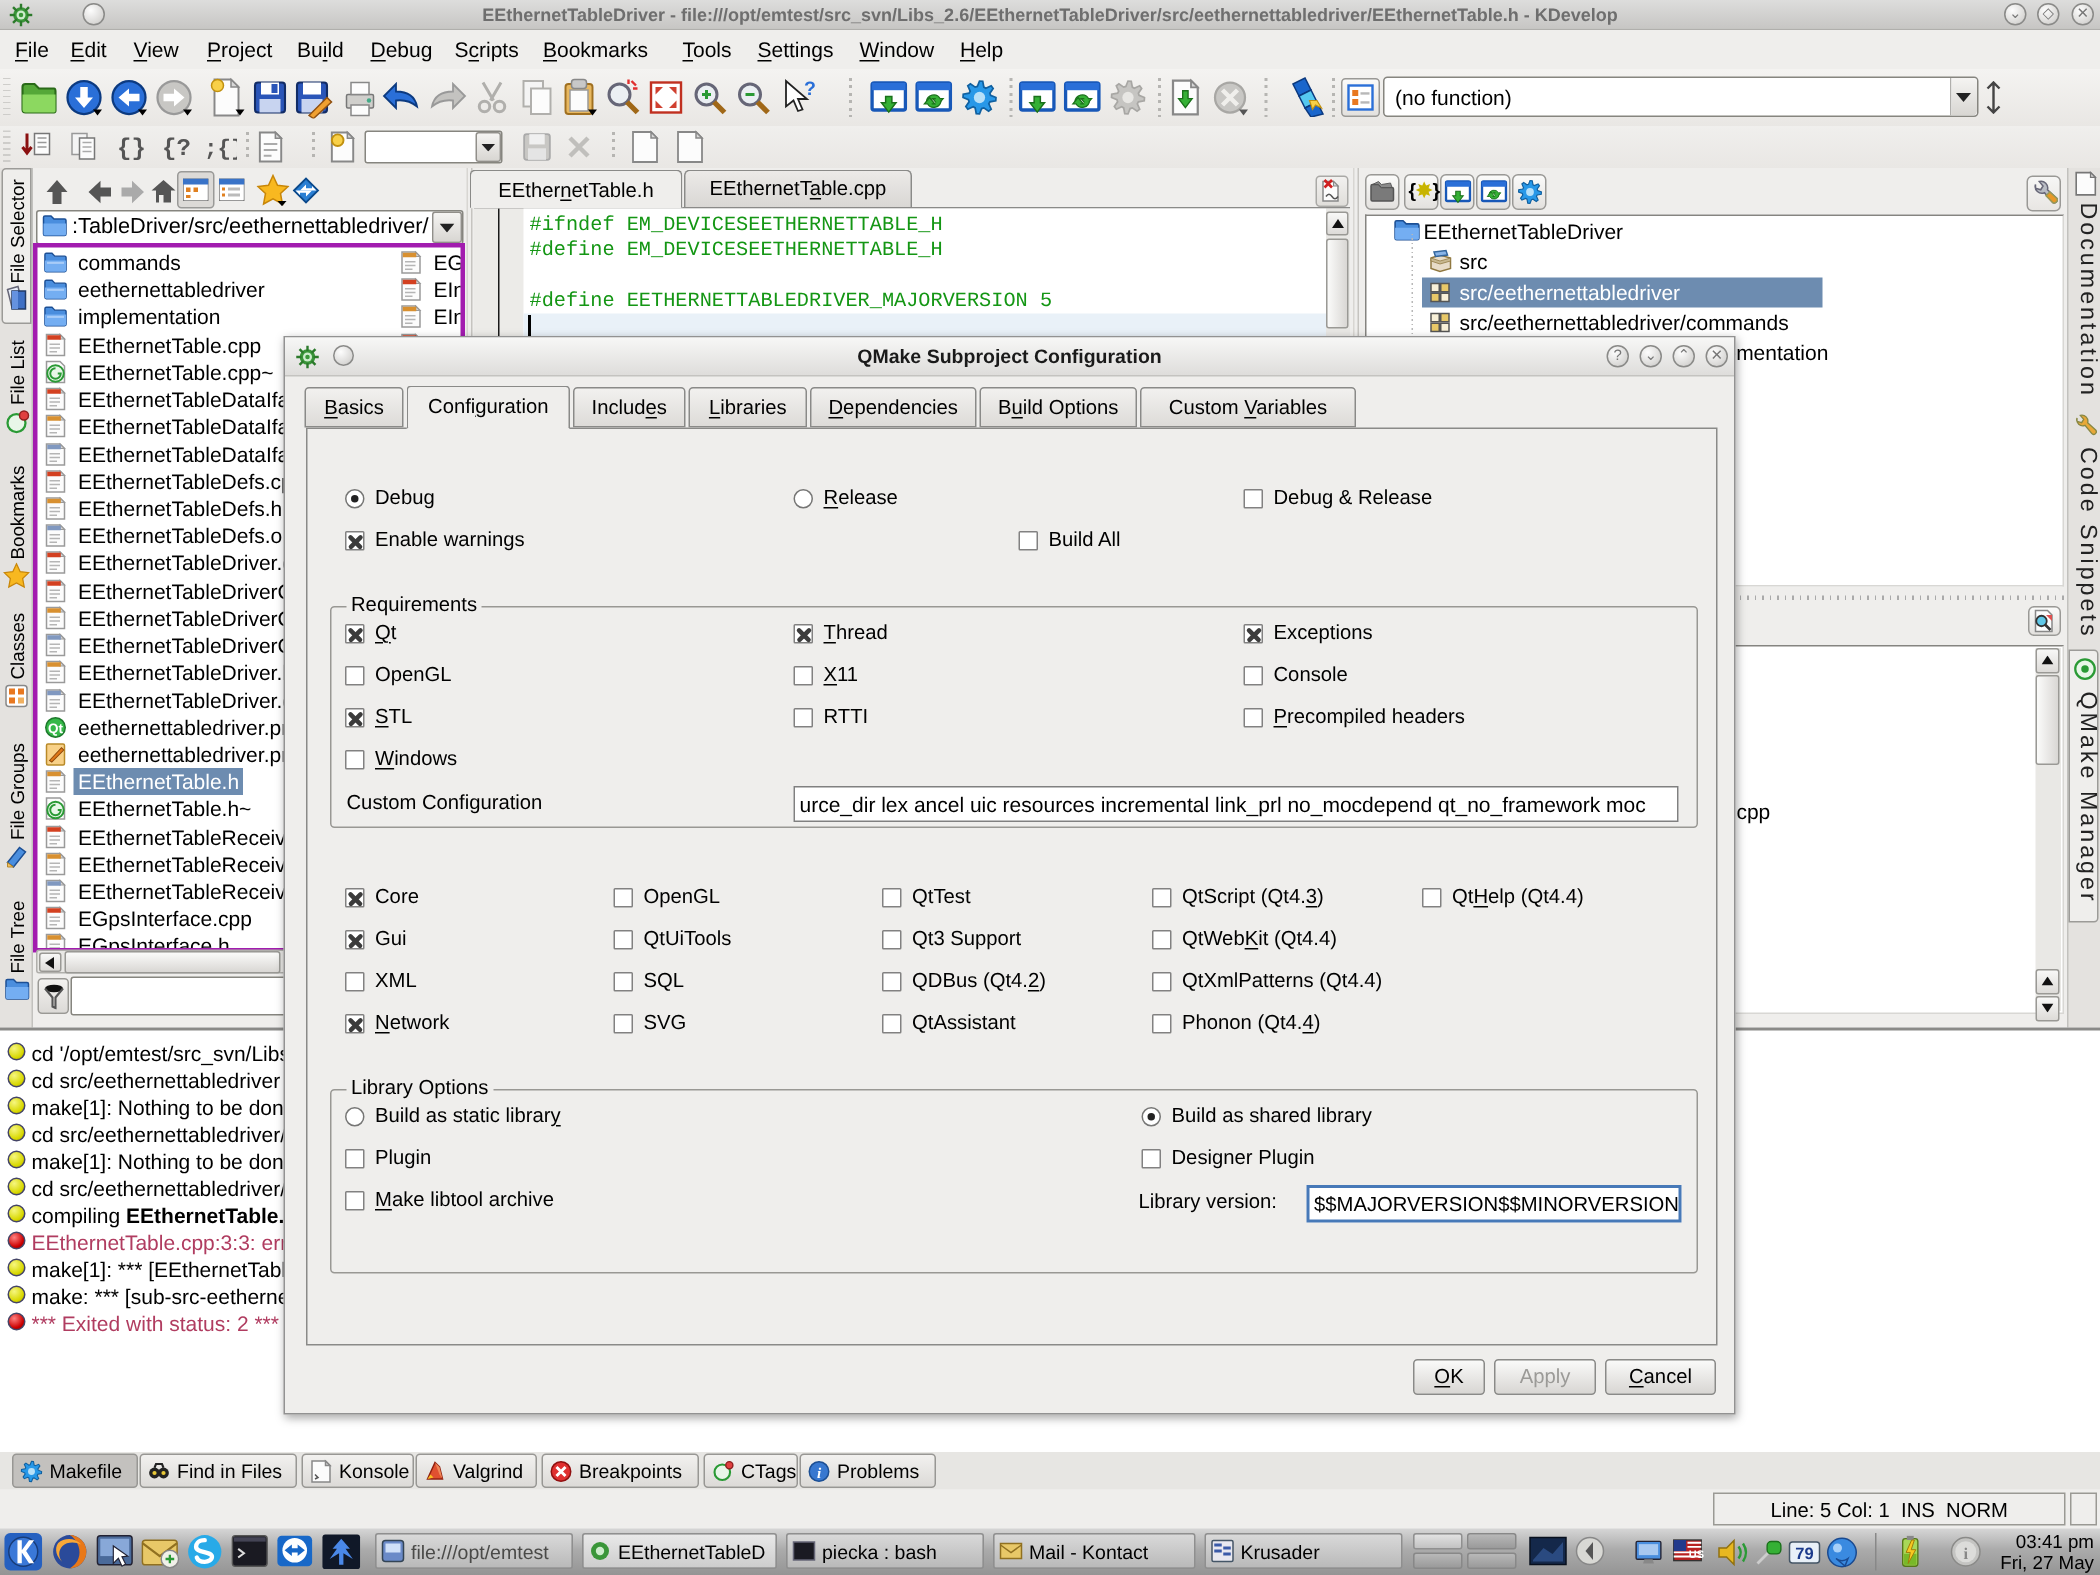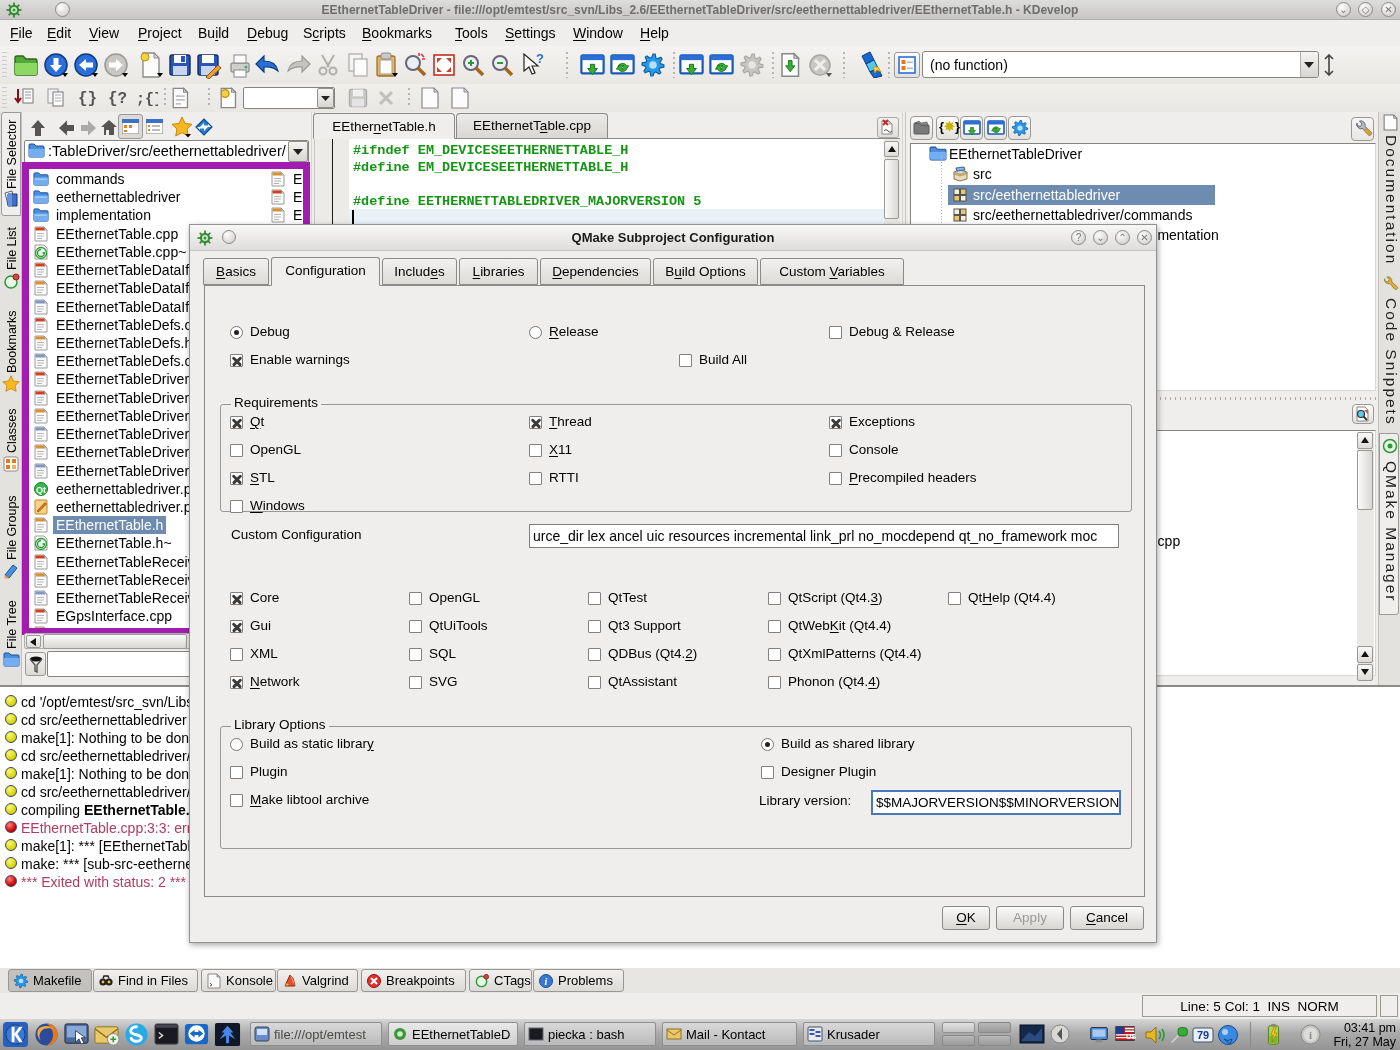--- a/index.html
+++ b/index.html
@@ -25,21 +25,21 @@
 .txt{position:absolute;white-space:nowrap;font-size:13px;transform-origin:0 0;line-height:14px}
 
 #rtabs{left:1378px;top:112px;width:22px;height:856px;background:#e4e2df;border-left:1px solid #c2c1be}
 
 #fsel{left:22px;top:112px;width:288px;height:573px;background:#efeeec;overflow:hidden}
 .frow{position:absolute;left:4px;height:18px;font-size:14px;white-space:nowrap}
 .fico{position:absolute;width:16px;height:16px}
 
 #edit{left:316px;top:112px;width:584px;height:573px}
 .etab{position:absolute;top:1px;height:25px;border:1px solid #8a8a88;border-bottom:none;border-radius:4px 4px 0 0;font-size:13.5px;text-align:center;background:linear-gradient(#eceae8,#d9d7d4)}
-.cl{position:absolute;left:37px;font-family:"Liberation Mono",monospace;font-size:13.5px;font-weight:bold;color:#149614;white-space:pre}
+.cl{position:absolute;left:37px;font-family:"Liberation Mono",monospace;font-size:13.5px;font-weight:normal;color:#149614;white-space:pre}
 
 #rpan{left:908px;top:112px;width:470px;height:573px;background:#efeeec}
 .rtbtn{position:absolute;width:23px;height:24px;border:1px solid #9a9996;border-radius:4px;background:linear-gradient(#fbfbfa,#e3e1de)}
 
 #dlg{left:189px;top:224px;width:968px;height:719px;background:#efeeec;border:1px solid #929292;box-shadow:1px 2px 6px rgba(0,0,0,.35);z-index:50}
 #dlgtitle{left:0;top:0;width:100%;height:26px;background:linear-gradient(#f7f7f6,#dedddb);border-bottom:1px solid #c4c3c0}
 #dlgtitle .t{width:100%;text-align:center;font-weight:bold;font-size:13px;line-height:26px;color:#1a1a1a}
 .tab{position:absolute;height:27px;border:1px solid #8a8a88;border-radius:3px 3px 0 0;background:linear-gradient(#f2f1ef,#dddbd8);font-size:13.5px;text-align:center;line-height:26px;top:33px}
 .tab.on{top:32px;height:29px;background:#efeeec;border-bottom:1px solid #efeeec;z-index:2}
 #dframe{left:14px;top:60px;width:941px;height:612px;border:1px solid #8a8a88;background:#efeeec}
@@ -407,21 +407,21 @@
  <svg class="abs" style="left:6px;top:31px" width="17" height="15" viewBox="0 0 17 15">
       <path d="M1 2 Q1 1 2 1 L6 1 L8 3 L15 3 Q16 3 16 4 L16 13 Q16 14 15 14 L2 14 Q1 14 1 13 Z" fill="#4a8ede" stroke="#1c4f94"></path>
       <path d="M1 6 L16 6 L16 13 Q16 14 15 14 L2 14 Q1 14 1 13 Z" fill="#74aef2"></path>
     </svg>
  <div class="abs" style="left:26px;top:31px;font-size:14.5px">:TableDriver/src/eethernettabledriver/</div>
  <div class="abs" style="left:266px;top:29px;width:20px;height:21px;border:1px solid #918f8a;border-radius:2px;background:linear-gradient(#f5f4f2,#d8d6d2)"></div>
  <svg class="abs" style="left:271px;top:37px" width="10" height="6">
       <path d="M0 0 L10 0 L5 6 Z" fill="#222"></path>
     </svg>
 
- <div class="abs" style="left:0px;top:50px;width:288px;height:473px;background:#fff;border:7px solid #a21caf;overflow:hidden" id="flistbox">
+ <div class="abs" style="left:0px;top:50px;width:288px;height:473px;background:#fff;border:3px solid #a21caf;overflow:hidden" id="flistbox">
  <svg class="fico" style="left:4px;top:2px" width="16" height="16" viewBox="0 0 17 15">
         <path d="M1 2 Q1 1 2 1 L6 1 L8 3 L15 3 Q16 3 16 4 L16 13 Q16 14 15 14 L2 14 Q1 14 1 13 Z" fill="#4a8ede" stroke="#1c4f94"></path>
         <path d="M1 6 L16 6 L16 13 Q16 14 15 14 L2 14 Q1 14 1 13 Z" fill="#74aef2"></path>
         <rect x="2.5" y="7" width="12" height="1.5" fill="#a8ccf8"></rect>
       </svg>
       <div class="frow" style="left:27px;top:1px;line-height:18px">commands</div>
  <svg class="fico" style="left:4px;top:20px" width="16" height="16" viewBox="0 0 17 15">
         <path d="M1 2 Q1 1 2 1 L6 1 L8 3 L15 3 Q16 3 16 4 L16 13 Q16 14 15 14 L2 14 Q1 14 1 13 Z" fill="#4a8ede" stroke="#1c4f94"></path>
         <path d="M1 6 L16 6 L16 13 Q16 14 15 14 L2 14 Q1 14 1 13 Z" fill="#74aef2"></path>
         <rect x="2.5" y="7" width="12" height="1.5" fill="#a8ccf8"></rect>
@@ -1083,21 +1083,21 @@
       <div class="lbl" style="left:45px;top:38px">Debug</div>
  <div class="rb" style="left:324px;top:40px"></div>
       <div class="lbl" style="left:344px;top:38px"><u>R</u>elease</div>
  <div class="cb" style="left:624px;top:40px"></div>
       <div class="lbl" style="left:644px;top:38px">Debug &amp; Release</div>
  <div class="cb c" style="left:25px;top:68px"></div>
       <div class="lbl" style="left:45px;top:66px">Enable warnings</div>
  <div class="cb" style="left:474px;top:68px"></div>
       <div class="lbl" style="left:494px;top:66px">Build All</div>
 
- <div class="grp" style="left:15px;top:118px;width:912px;height:108px">
+ <div class="grp" style="left:15px;top:118px;width:912px;height:148px">
         <div class="cap">Requirements</div>
       </div>
  <div class="cb c" style="left:25px;top:130px"></div>
       <div class="lbl" style="left:45px;top:128px"><u>Q</u>t</div>
  <div class="cb c" style="left:324px;top:130px"></div>
       <div class="lbl" style="left:344px;top:128px"><u>T</u>hread</div>
  <div class="cb c" style="left:624px;top:130px"></div>
       <div class="lbl" style="left:644px;top:128px">Exceptions</div>
  <div class="cb" style="left:25px;top:158px"></div>
       <div class="lbl" style="left:45px;top:156px">OpenGL</div>

